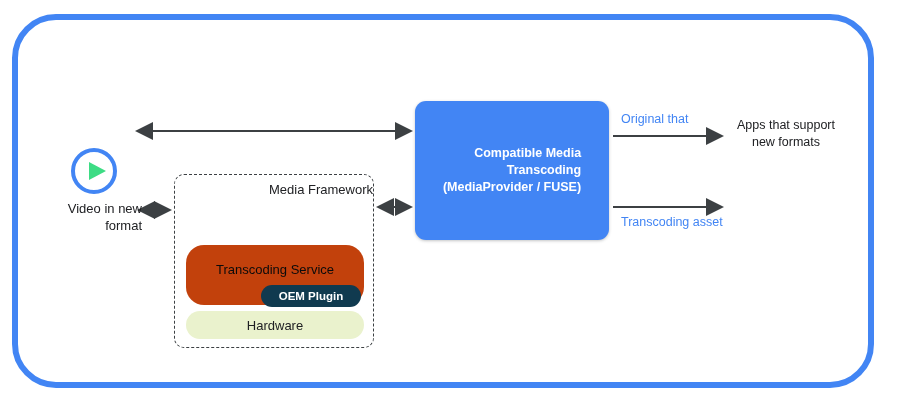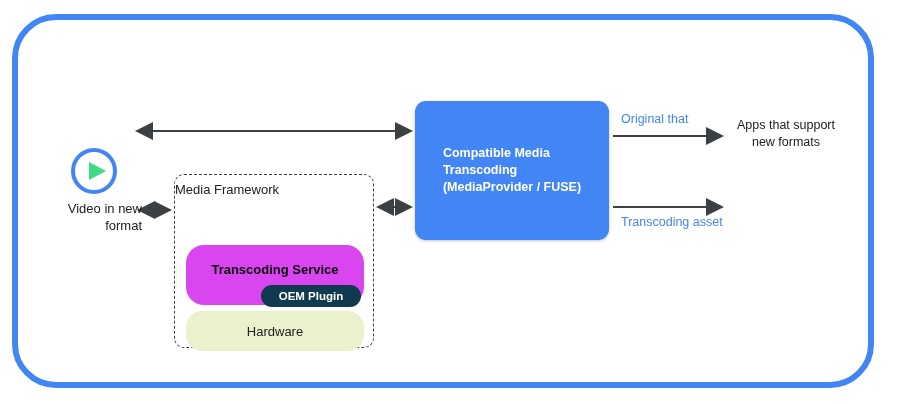--- a/index.html
+++ b/index.html
@@ -75,21 +75,21 @@
     border: 1.6px dashed #3c4043;
     border-radius: 10px;
     box-sizing: border-box;
     background: #ffffff;
   }
   .framework-title {
     position: absolute;
     left: 0;
     top: 7px;
     width: 100%;
-    text-align: left;
+    text-align: right;
     font-size: 13px;
     color: #202124;
   }
 
   .pill {
     position: absolute;
     box-sizing: border-box;
     display: flex;
     align-items: center;
     justify-content: center;
@@ -104,43 +104,43 @@
     border-radius: 16px;
     font-size: 13px;
     font-weight: bold;
     color: #0b0b0b;
   }
   .pill-service {
     left: 11px;
     top: 70px;
     width: 178px;
     height: 60px;
-    background: #d946ef;
+    background: #c2410c;
     border-radius: 18px;
     font-size: 13px;
-    font-weight: bold;
+    font-weight: normal;
     color: #0b0b0b;
     padding-bottom: 12px;
   }
   .pill-oem {
     left: 86px;
     top: 110px;
     width: 100px;
     height: 22px;
     background: #103a4f;
     border-radius: 11px;
     font-size: 11.5px;
     font-weight: bold;
     color: #ffffff;
   }
   .pill-hardware {
     left: 11px;
     top: 136px;
     width: 178px;
-    height: 40px;
+    height: 28px;
     background: #eaf2cd;
     border-radius: 16px;
     font-size: 13px;
     color: #202124;
   }
 
   
   .cmt-box {
     position: absolute;
     left: 415px;
@@ -153,21 +153,21 @@
     display: flex;
     align-items: center;
     justify-content: center;
     box-sizing: border-box;
   }
   .cmt-text {
     font-size: 12.5px;
     line-height: 17px;
     font-weight: bold;
     color: #ffffff;
-    text-align: left;
+    text-align: right;
     white-space: pre-line;
   }
 
   
   .arrow-svg {
     position: absolute;
     left: 0;
     top: 0;
     width: 898px;
     height: 404px;

